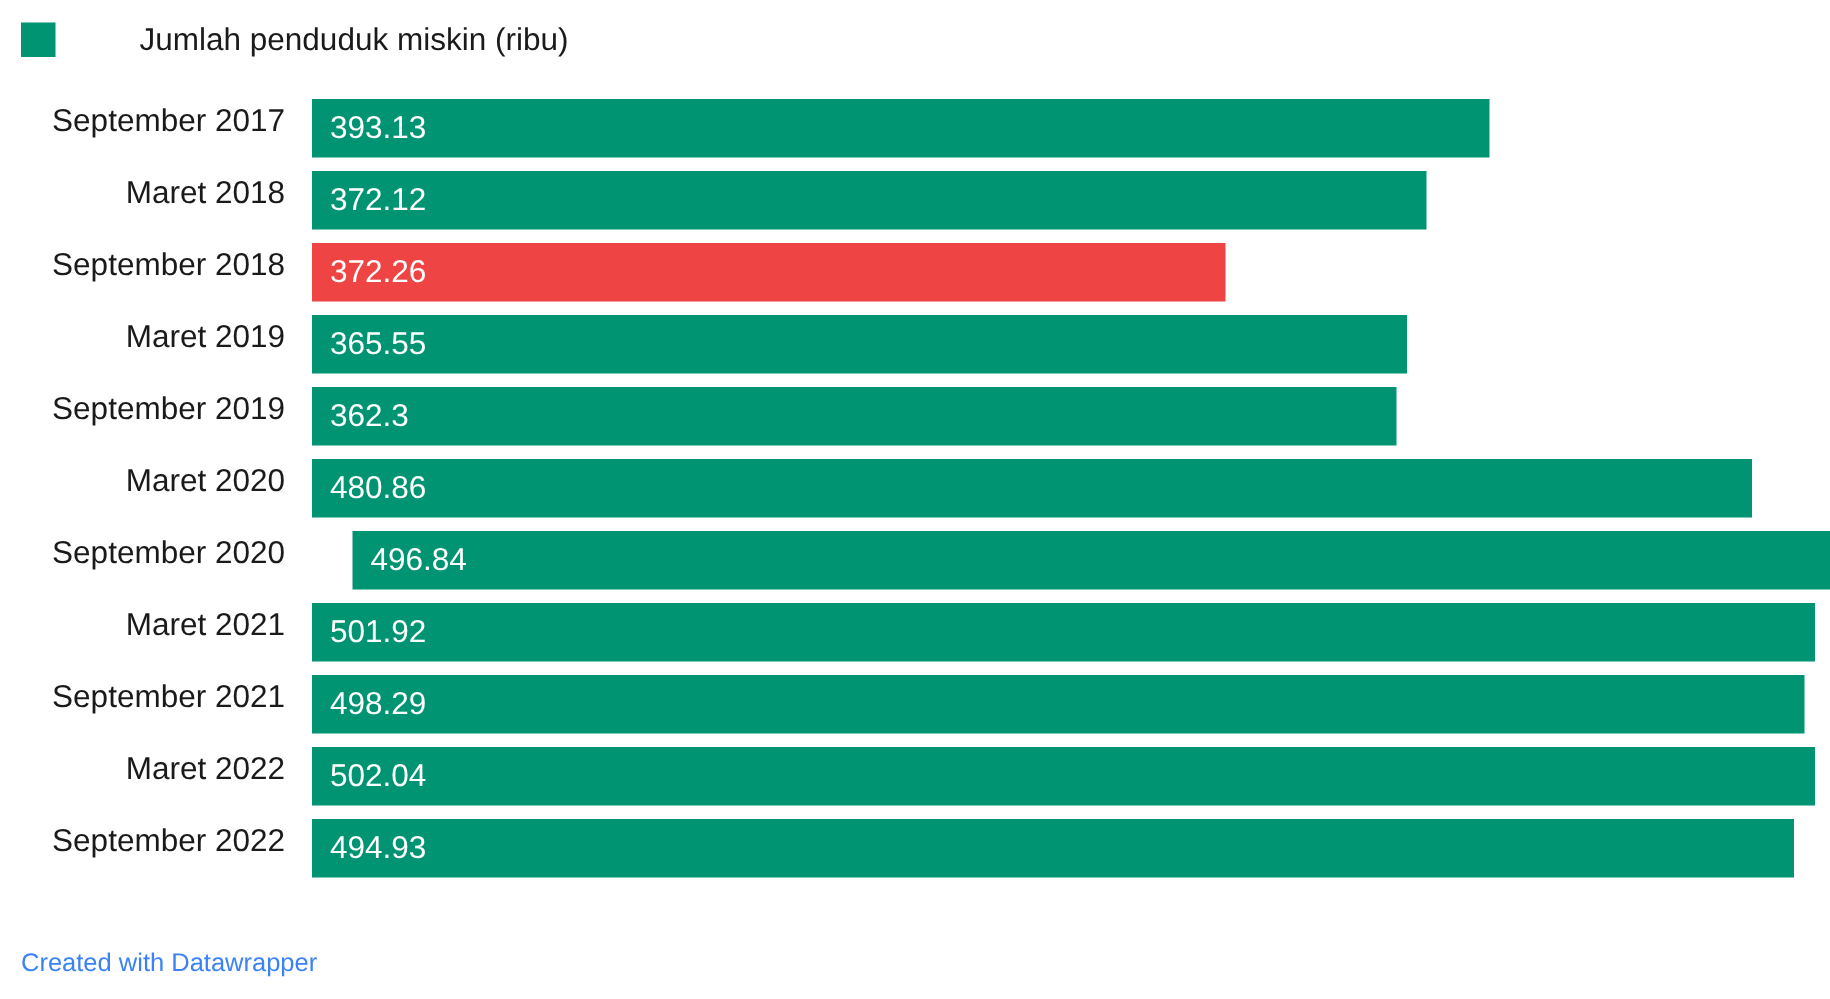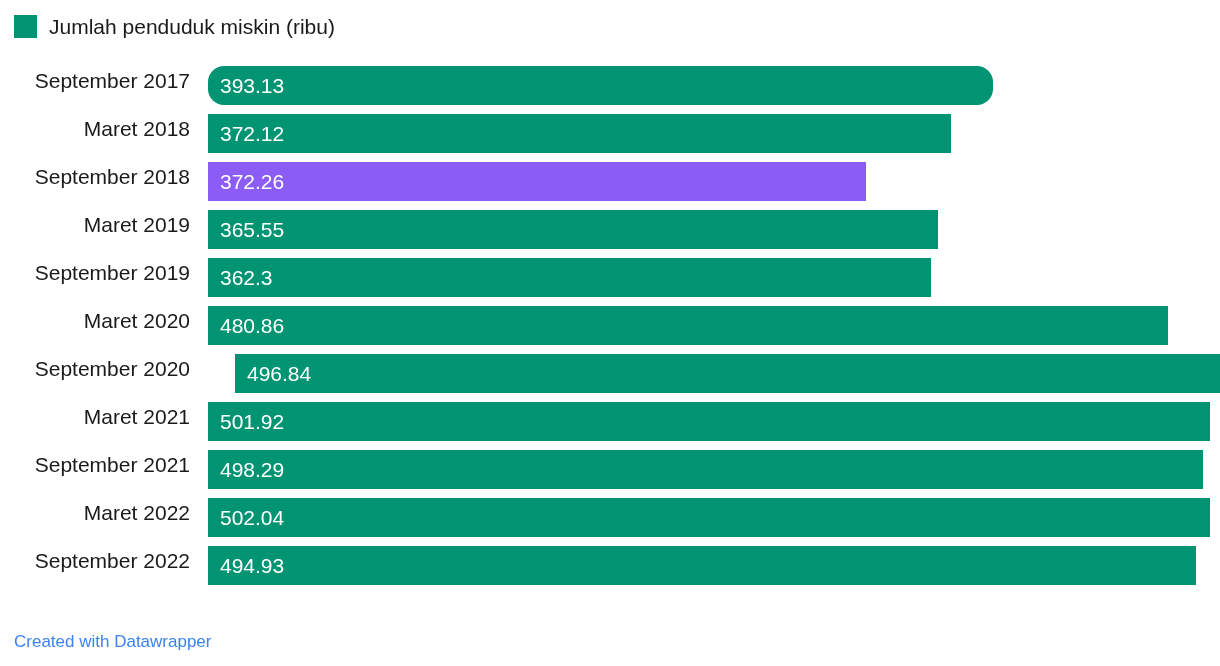--- a/index.html
+++ b/index.html
@@ -23,20 +23,21 @@
   }
 
   
   .legend {
     position: absolute;
     left: 14px;
     top: 13px;
     display: flex;
     align-items: center;
     height: 26px;
+    gap: 44px;
   }
   .legend-swatch {
     width: 23px;
     height: 23px;
     background: #009473;
     flex: 0 0 auto;
   }
   .legend-label {
     margin-left: 12px;
     font-size: 21px;
@@ -110,37 +111,37 @@
 
   <div class="legend">
     <span class="legend-swatch"></span>
     <span class="legend-label">Jumlah penduduk miskin (ribu)</span>
   </div>
 
   <div class="plot">
       <div class="row">
         <div class="row-label">September 2017</div>
         <div class="bar-track">
-          <div class="bar" style="width: 784.631px; background: rgb(0, 148, 115); border-radius: 16px;">
+          <div class="bar" style="width: 784.631px; background: rgb(0, 148, 115);">
             <span class="bar-value">393.13</span>
           </div>
         </div>
       </div>
       <div class="row">
         <div class="row-label">Maret 2018</div>
         <div class="bar-track">
           <div class="bar" style="width: 742.698px; background: rgb(0, 148, 115);">
             <span class="bar-value">372.12</span>
           </div>
         </div>
       </div>
       <div class="row">
         <div class="row-label">September 2018</div>
         <div class="bar-track">
-          <div class="bar" style="width: 658px; background: #8b5cf6;">
+          <div class="bar" style="width: 609px; background: #ef4444;">
             <span class="bar-value">372.26</span>
           </div>
         </div>
       </div>
       <div class="row">
         <div class="row-label">Maret 2019</div>
         <div class="bar-track">
           <div class="bar" style="width: 729.585px; background: rgb(0, 148, 115);">
             <span class="bar-value">365.55</span>
           </div>

